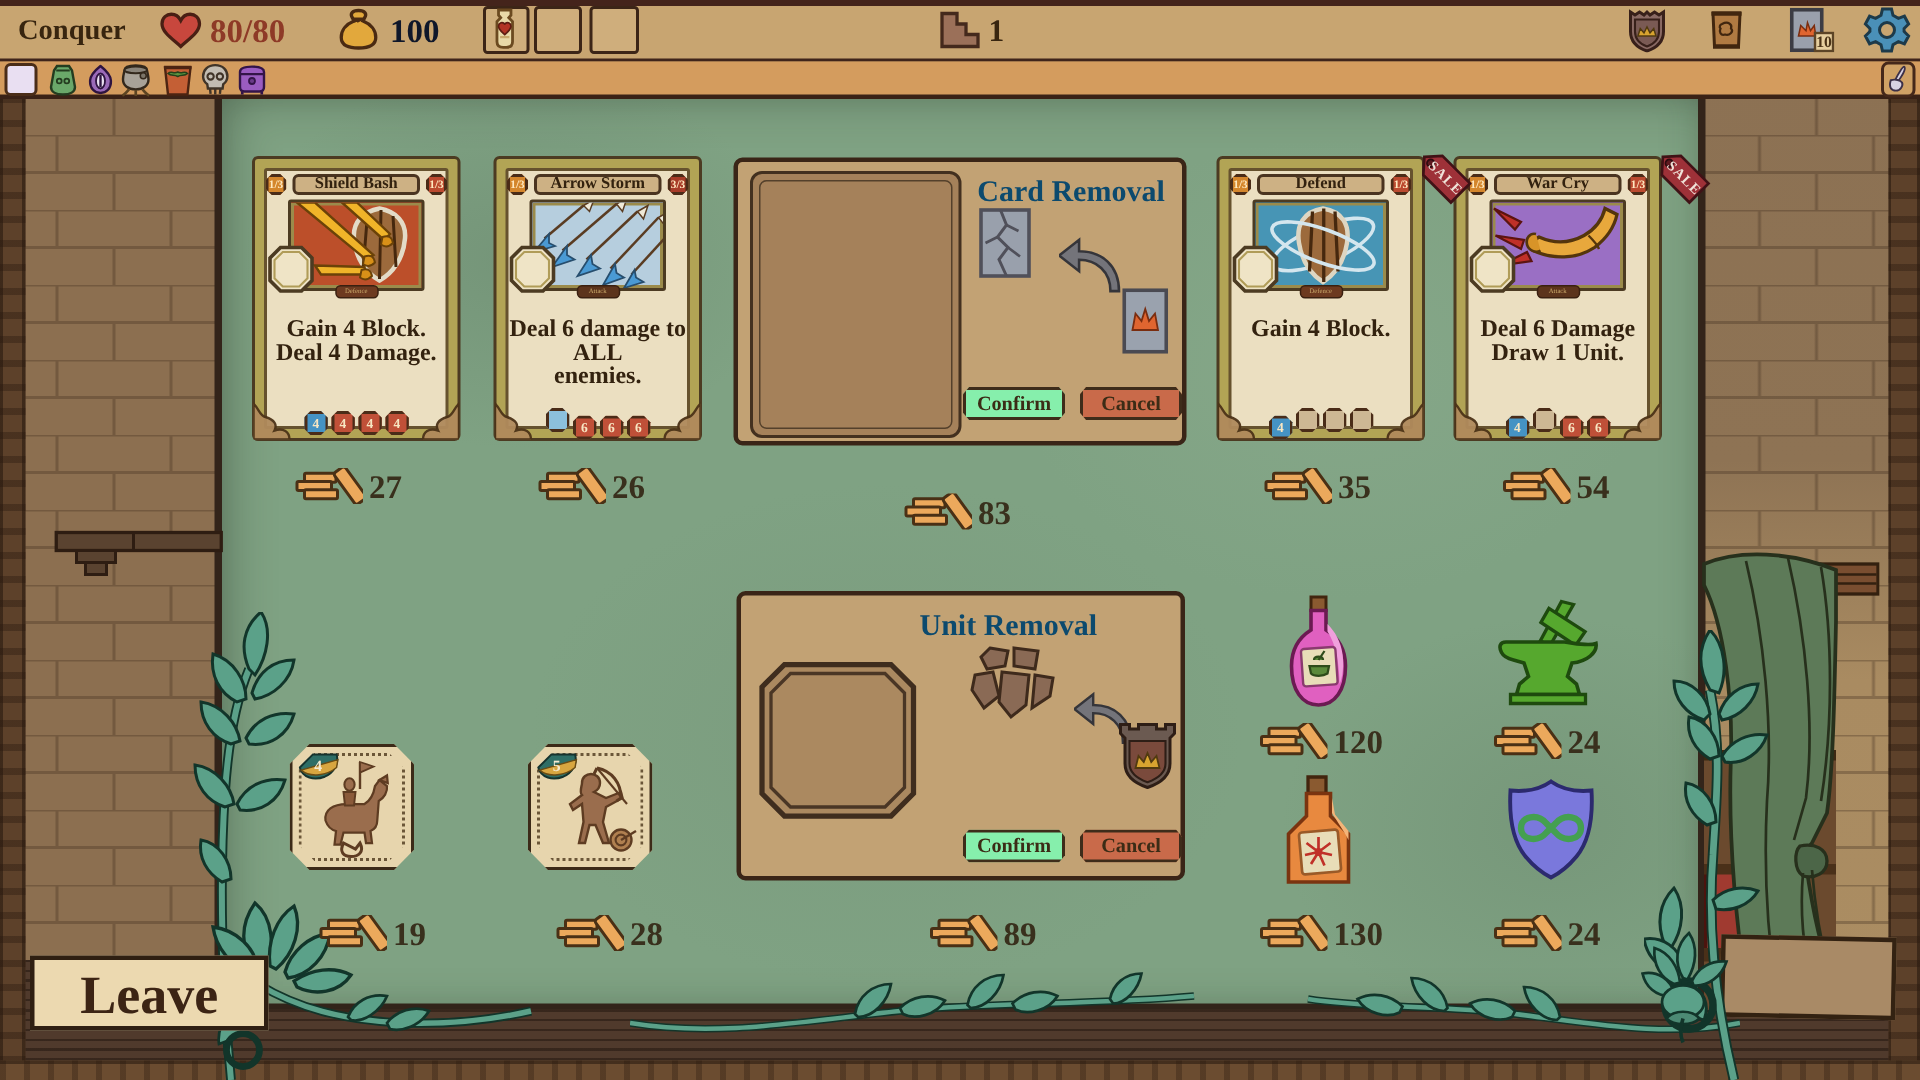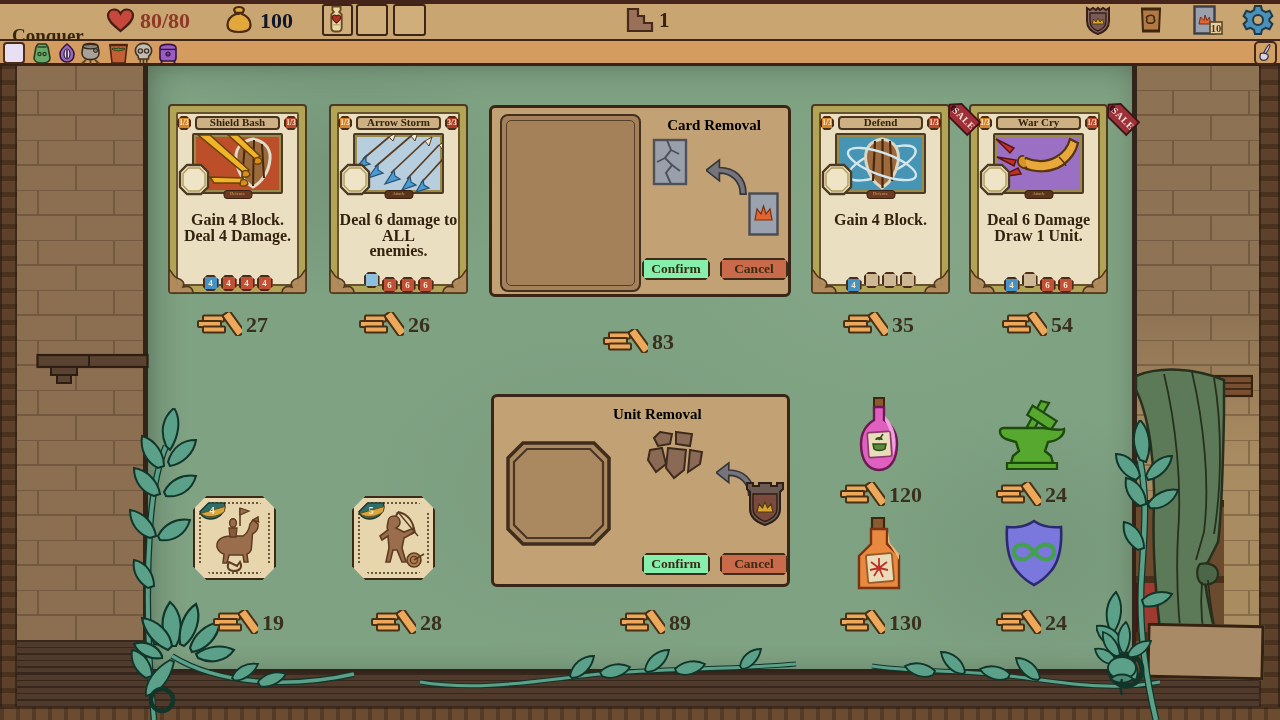--- a/index.html
+++ b/index.html
@@ -74,21 +74,21 @@
   .cfl,.cfr{position:absolute;bottom:-1px;width:26px;height:30px;opacity:.95;}
   .cfl{left:-1px;} .cfr{right:-1px;transform:scaleX(-1);}
 
   
   .price{position:absolute;height:24px;color:#39301d;font-weight:bold;font-size:22px;z-index:6;}
   .price svg{vertical-align:-4px;}
   .price span{margin-left:4px;}
 
   
   .panel{position:absolute;background:#c2a274;border:3px solid #3a2517;border-radius:6px;box-sizing:border-box;}
-  .ptitle{position:absolute;font-weight:bold;font-size:15px;color:#000000;}
+  .ptitle{position:absolute;font-weight:bold;font-size:20px;color:#0c4a6e;}
   .btn{position:absolute;height:22px;border:2px solid #3e2c1a;box-sizing:border-box;
     text-align:center;font-weight:bold;font-size:13.5px;line-height:17px;color:#3b2c16;
     clip-path:polygon(0 22%,6% 0,94% 0,100% 22%,100% 78%,94% 100%,6% 100%,0 78%);}
   .btn.green{background:#86efac;}
   .btn.orange{background:#c96a4a;}
 
   
   #cr-slot{position:absolute;left:8px;top:6px;width:141px;height:178px;
     background:#a5815a;border:2.5px solid #43301f;border-radius:8px;box-sizing:border-box;}
   #cr-slot:before{content:"";position:absolute;left:4px;top:4px;right:4px;bottom:4px;
@@ -145,21 +145,21 @@
   <div class="abs" id="planks"></div>
 
   <div class="abs" id="border-left"></div>
 
   <div class="abs" id="border-right"></div>
 
   <div class="abs" id="border-bottom"></div>
 
   <div class="abs" id="topbar"></div>
 
-  <div class="tbtext" style="left:12px;top:10px;font-size:19px;margin-top:15px;">Conquer</div>
+  <div class="tbtext" style="left:12px;top:10px;font-size:19px;">Conquer</div>
 
   <svg class="abs" style="left:106px;top:8px;" width="29" height="25" viewBox="0 0 29 25">
     <path d="M14.5 23 C9 18 2 13.5 2 7.8 C2 3.6 5.2 1.5 8.2 1.5 C11 1.5 13.3 3.2 14.5 5.6 C15.7 3.2 18 1.5 20.8 1.5 C23.8 1.5 27 3.6 27 7.8 C27 13.5 20 18 14.5 23 Z" fill="#c8473d" stroke="#491f14" stroke-width="2.2"></path>
   </svg>
 
   <div class="tbtext" style="left:140px;top:8px;font-size:22px;color:#8e3a27;">80/80</div>
 
   <svg class="abs" style="left:225px;top:5px;" width="28" height="29" viewBox="0 0 28 29">
     <path d="M10 7 C8 4 10 2 14 2 C18 2 20 4 18 7 L17 9 C22 11 25.5 15 25.5 20 C25.5 25.5 20.5 27 14 27 C7.5 27 2.5 25.5 2.5 20 C2.5 15 6 11 11 9 Z" fill="#e2a83c" stroke="#4a2a12" stroke-width="2.2"></path>
     <path d="M10 7.5 L18 7.5 M11 9.5 L15 7.5 M13 9.5 L17 7.5" stroke="#4a2a12" stroke-width="1.6"></path>
@@ -720,20 +720,21 @@
 
   <svg class="abs" style="left:1134px;top:364px;" width="98" height="300" viewBox="0 0 98 300">
     <path d="M2 12 C26 2 60 4 90 16 L90 50 C89 100 88 150 84 178 L74 198 C70 202 68 206 70 212 C75 248 81 270 88 292 L82 296 L30 296 C22 240 18 190 20 140 C21 104 16 54 2 26 Z" fill="#5d7a58" stroke="#27301c" stroke-width="2.5"></path>
     <path d="M30 10 C42 60 48 120 44 170 C42 210 44 256 50 296 M58 8 C70 60 76 120 70 168 L62 196 M80 14 C88 60 88 120 80 170" fill="none" stroke="#27301c" stroke-width="1.8"></path>
     <path d="M66 200 C76 198 84 202 84 210 C84 218 76 222 68 220 C62 216 62 204 66 200 Z" fill="#4c6648" stroke="#27301c" stroke-width="2.2"></path>
     <path d="M68 218 C66 242 68 268 74 292 M74 216 C76 242 80 264 86 288" fill="none" stroke="#27301c" stroke-width="1.8"></path>
   </svg>
 
   <div class="abs" style="left:1147px;top:624px;width:117px;height:55px;background:#a98a66;border:3px solid #332212;box-sizing:border-box;transform:rotate(1.2deg);"></div>
 
+  <div class="abs" id="leave">Leave</div>
 
   <svg class="abs" style="left:118px;top:408px;" width="120" height="312" viewBox="0 0 120 312">
     <g fill="none" stroke="#12352a" stroke-width="6.5">
       <path d="M36 312 C30 250 28 180 32 120 C34 90 38 62 48 38"></path>
     </g>
     <g fill="none" stroke="#5ba189" stroke-width="4">
       <path d="M36 312 C30 250 28 180 32 120 C34 90 38 62 48 38"></path>
     </g>
     <g fill="#5ba189" stroke="#12352a" stroke-width="2">
       <path d="M48 38 C42 24 44 10 56 0 C64 12 60 30 52 42 Z"></path>

